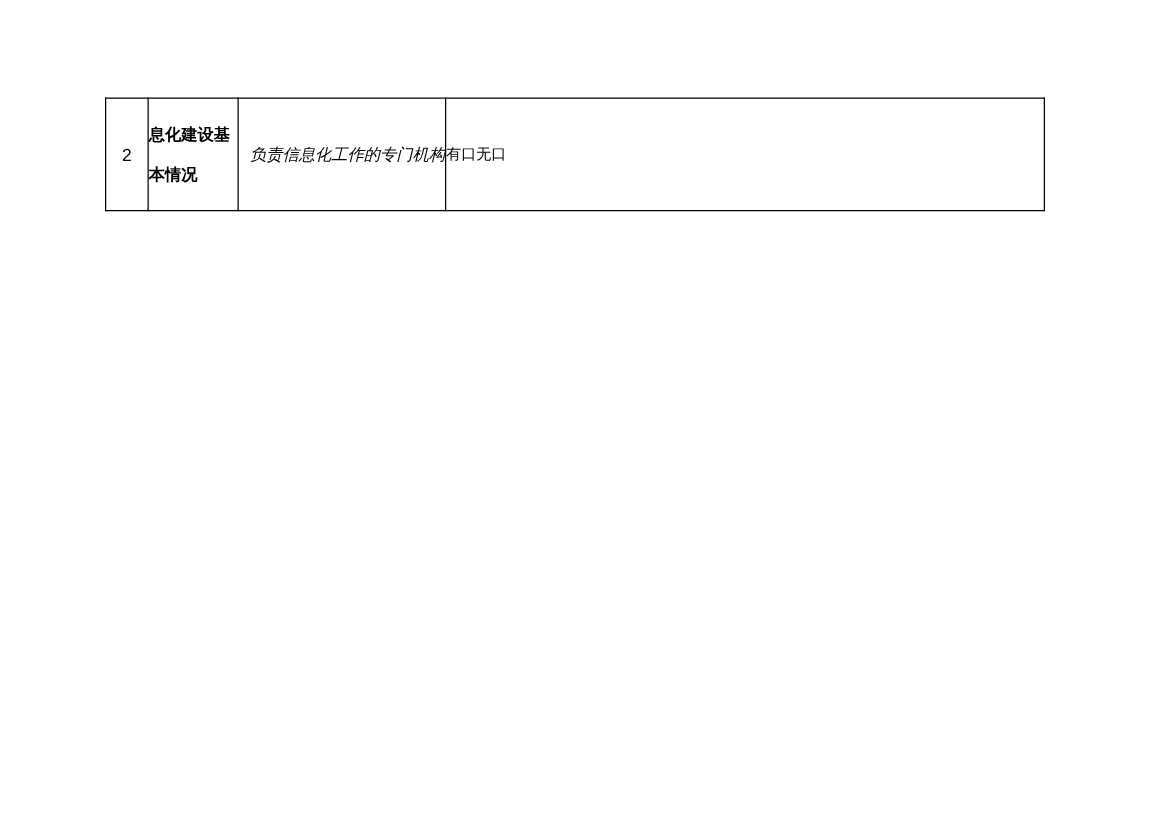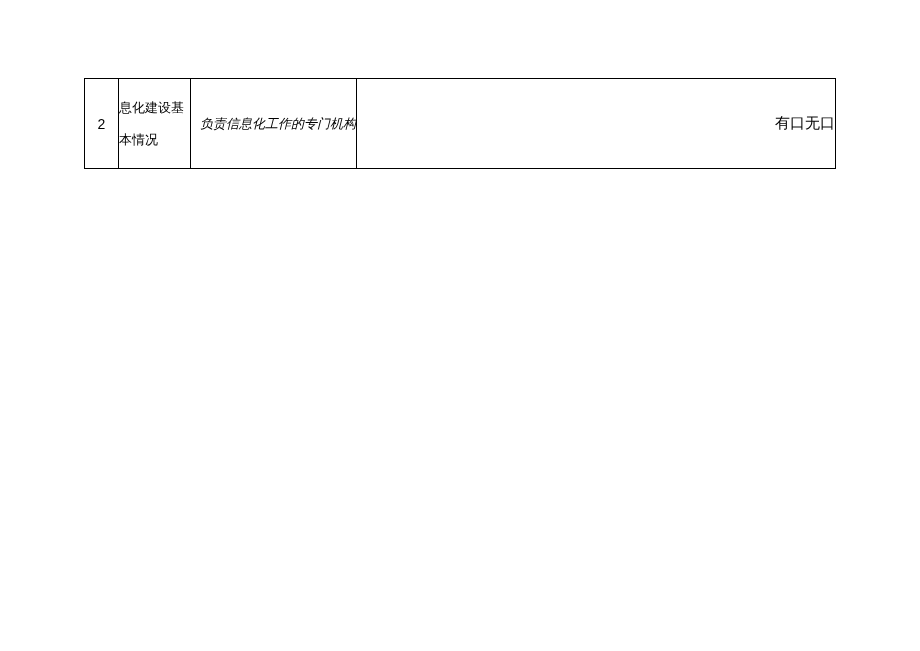--- a/index.html
+++ b/index.html
@@ -36,35 +36,36 @@
       font-family: Arial, sans-serif;
       font-size: 14px;
     }
     .col-category {
       width: 72px;
       text-align: left;
       vertical-align: top;
       padding: 6px 4px 6px 4px;
       line-height: 2.4;
       font-size: 13px;
+      font-weight: bold;
     }
     .col-item {
       width: 166px;
       text-align: right;
       vertical-align: bottom;
       padding: 0 2px 6px 2px;
       font-size: 13px;
       height: 90px;
       font-style: italic;
     }
     .col-value {
-      text-align: right;
+      text-align: left;
       vertical-align: middle;
       padding: 0 0 0 2px;
-      font-size: 15px;
+      font-size: 12px;
     }
   </style>
 </head>
 <body>
 
 <div class="page">
   <table class="form-table">
     <tbody>
         <tr>
       <td class="col-num">

